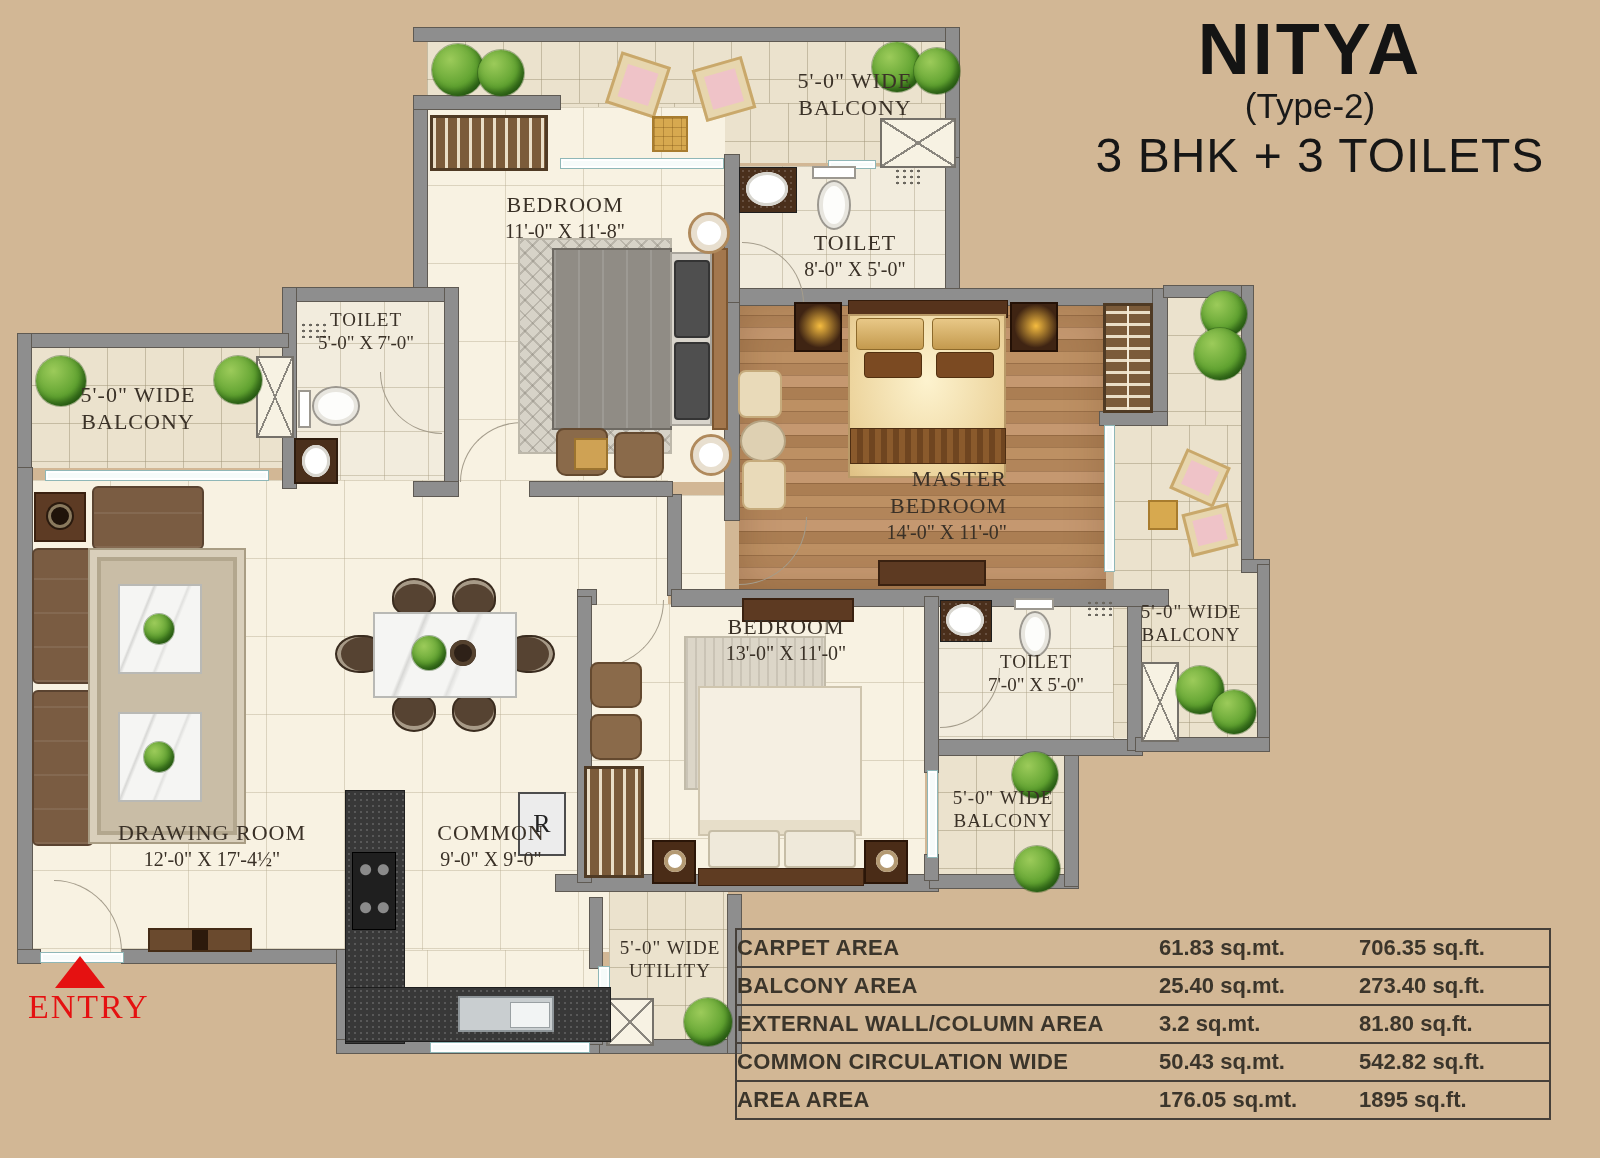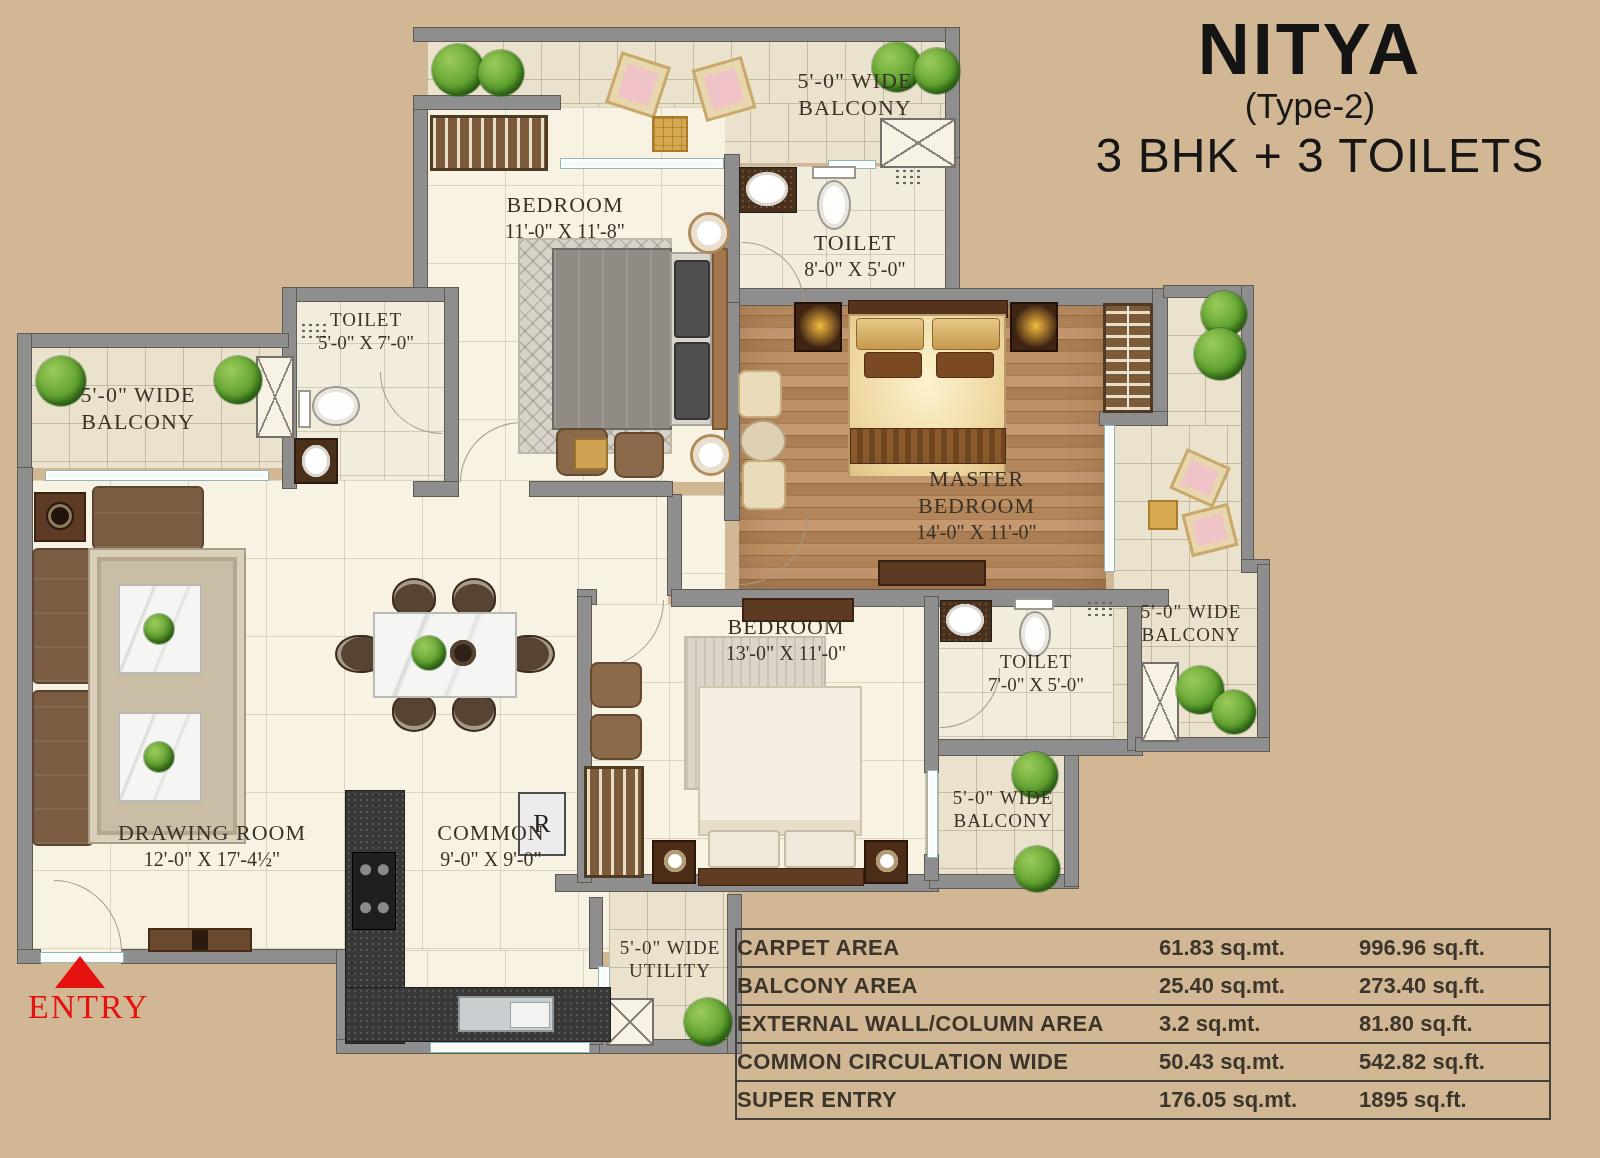--- a/index.html
+++ b/index.html
@@ -262,21 +262,21 @@
     <div class="bedpillow" style="left:84px;top:18px;width:66px;height:30px;background:linear-gradient(#e8c887,#c49a4e);border:1px solid #8d6a2b;"></div>
     <div class="bedpillow" style="left:16px;top:52px;width:56px;height:24px;background:#7b4a22;border:1px solid #52300f;"></div>
     <div class="bedpillow" style="left:88px;top:52px;width:56px;height:24px;background:#7b4a22;border:1px solid #52300f;"></div>
     <div class="f" style="left:2px;top:128px;width:154px;height:34px;background:repeating-linear-gradient(90deg,#8a5a2c 0 6px,#6f4520 6px 12px);border:1px solid #4e2e12;"></div>
   </div>
   <div class="cchair" style="left:738px;top:370px;width:44px;height:48px;"></div>
   <div class="f" style="left:740px;top:420px;width:42px;height:38px;border-radius:50%;background:#ded0b2;border:2px solid #b5a382;"></div>
   <div class="cchair" style="left:742px;top:460px;width:44px;height:50px;"></div>
   <div class="f" style="left:878px;top:560px;width:108px;height:26px;background:#5d3a22;border:2px solid #3a2110;box-sizing:border-box;"></div>
   <div class="wardrobe horiz" style="left:1103px;top:303px;width:50px;height:110px;"></div>
-  <div class="lbl" style="left:879px;top:466px;width:195px;">
+  <div class="lbl" style="left:812px;top:466px;width:195px;text-align:right;">
     <div class="n">MASTER</div>
     <div class="n">BEDROOM</div>
     <div class="d">14'-0" X 11'-0"</div>
   </div>
 
   <div class="plant" style="left:1201px;top:291px;width:46px;height:46px;"></div>
   <div class="plant" style="left:1194px;top:328px;width:52px;height:52px;"></div>
   <div class="bchair" style="left:1176px;top:456px;width:48px;height:44px;transform:rotate(24deg);">
       <i></i>
     </div>
@@ -381,37 +381,37 @@
   <div class="entry-lbl" style="left:28px;top:988px;">ENTRY</div>
 
   <div class="t-name" style="left:1030px;top:8px;width:560px;">NITYA</div>
   <div class="t-type" style="left:1030px;top:86px;width:560px;">(Type-2)</div>
   <div class="t-conf" style="left:1044px;top:128px;width:552px;">3 BHK + 3 TOILETS</div>
 
   <div id="areatable">
     <div class="arow">
       <div class="c1">CARPET AREA</div>
       <div class="c2">61.83 sq.mt.</div>
-      <div class="c3">996.96 sq.ft.</div>
+      <div class="c3">706.35 sq.ft.</div>
     </div>
     <div class="arow">
       <div class="c1">BALCONY AREA</div>
       <div class="c2">25.40 sq.mt.</div>
       <div class="c3">273.40 sq.ft.</div>
     </div>
     <div class="arow">
       <div class="c1">EXTERNAL WALL/COLUMN AREA</div>
       <div class="c2">3.2 sq.mt.</div>
       <div class="c3">81.80 sq.ft.</div>
     </div>
     <div class="arow">
       <div class="c1">COMMON CIRCULATION WIDE</div>
       <div class="c2">50.43 sq.mt.</div>
       <div class="c3">542.82 sq.ft.</div>
     </div>
     <div class="arow">
-      <div class="c1">SUPER ENTRY</div>
+      <div class="c1">AREA AREA</div>
       <div class="c2">176.05 sq.mt.</div>
       <div class="c3">1895 sq.ft.</div>
     </div>
   </div>
 
 </div>
 
 </body></html>

